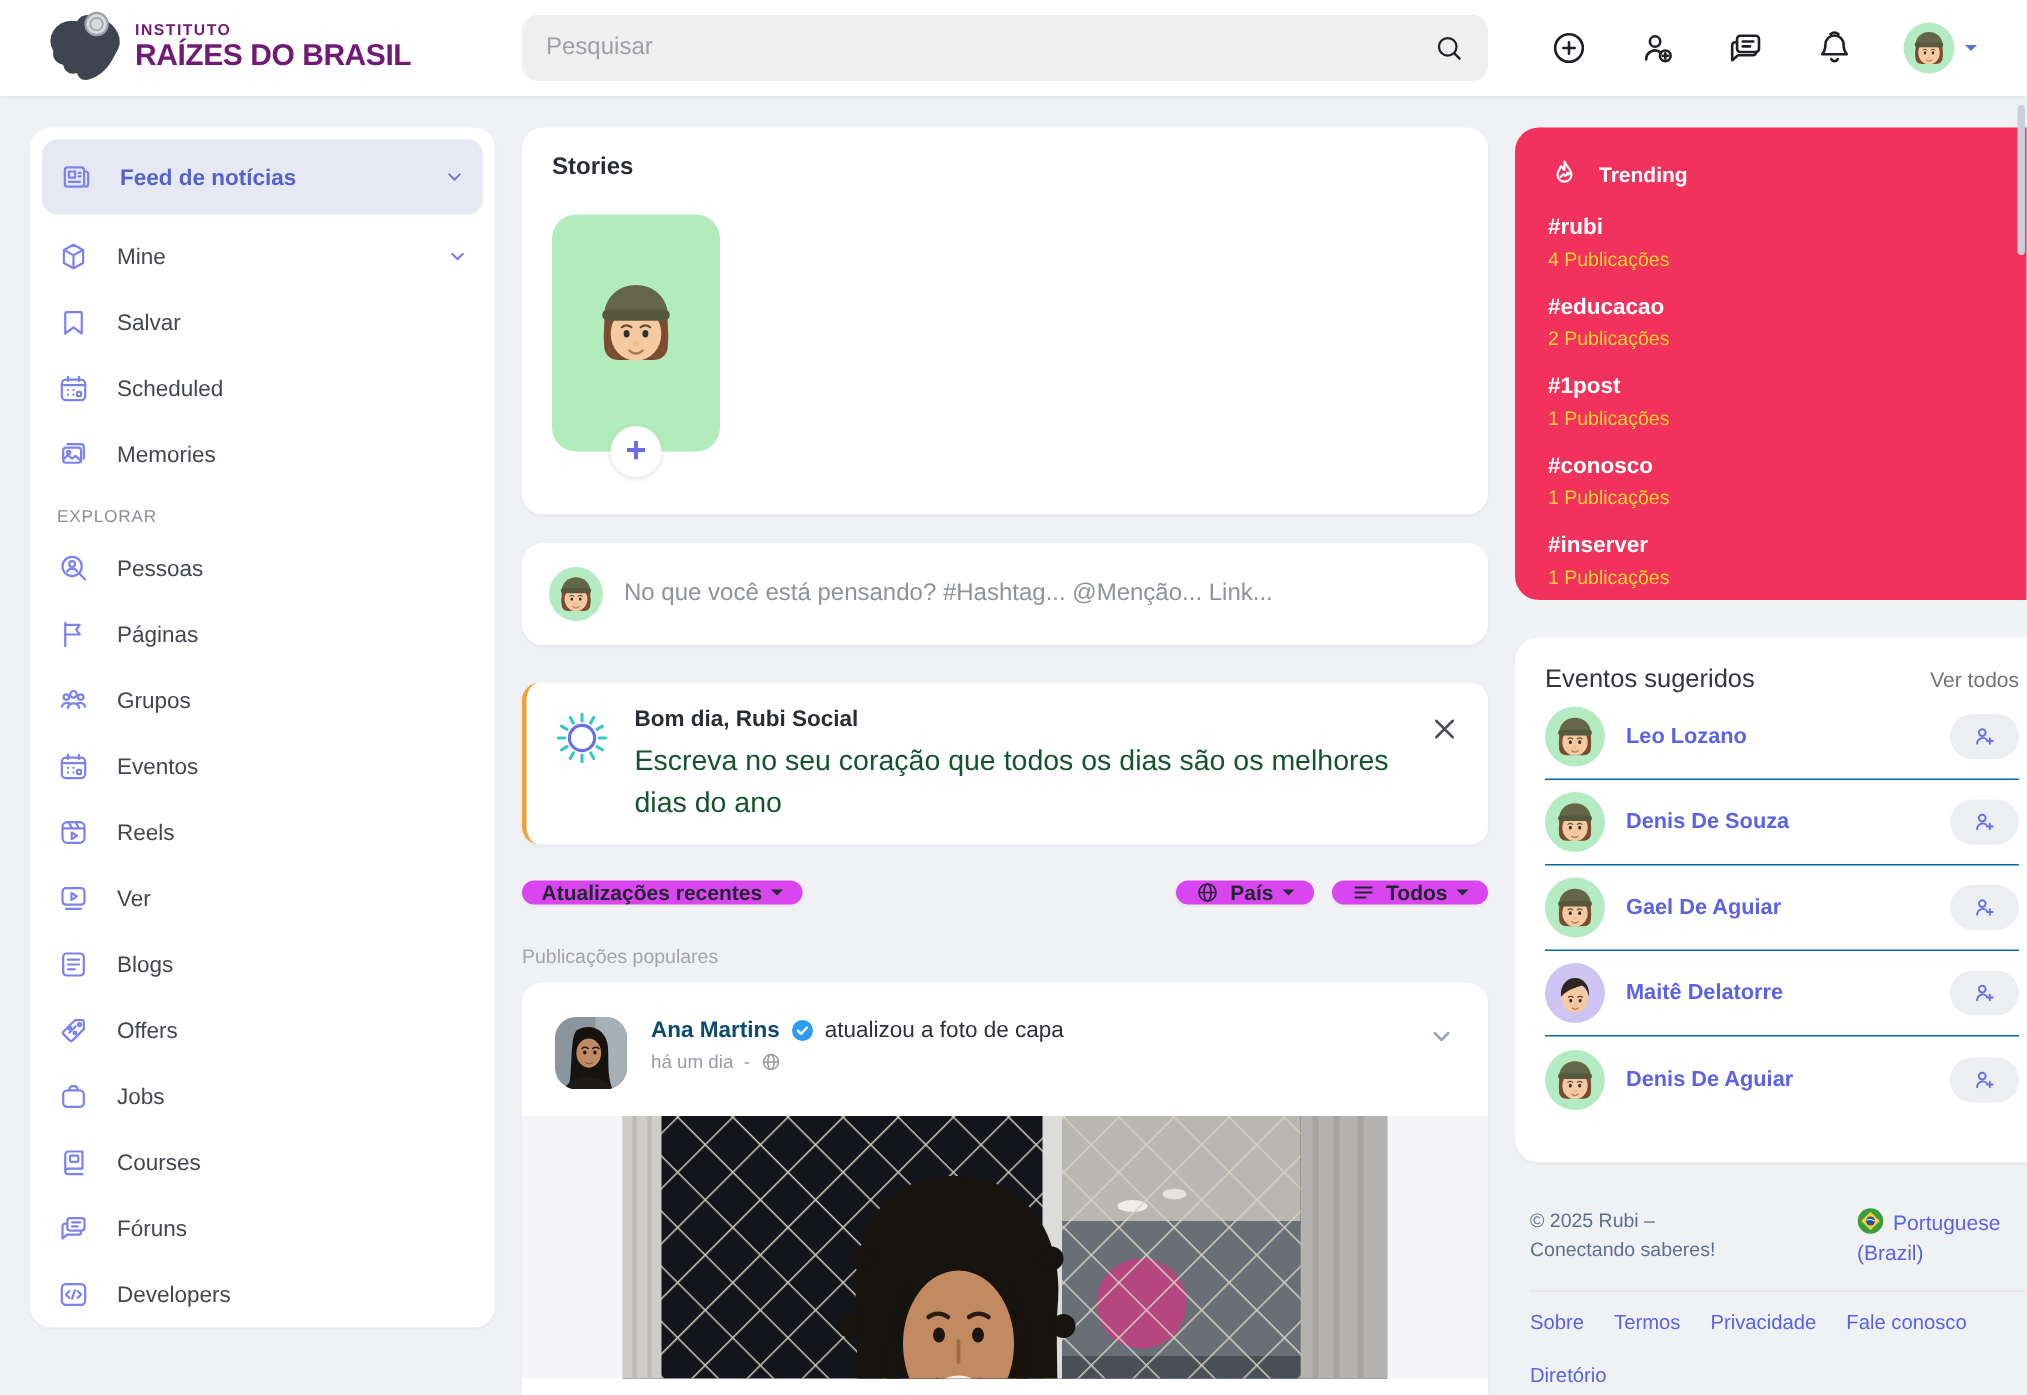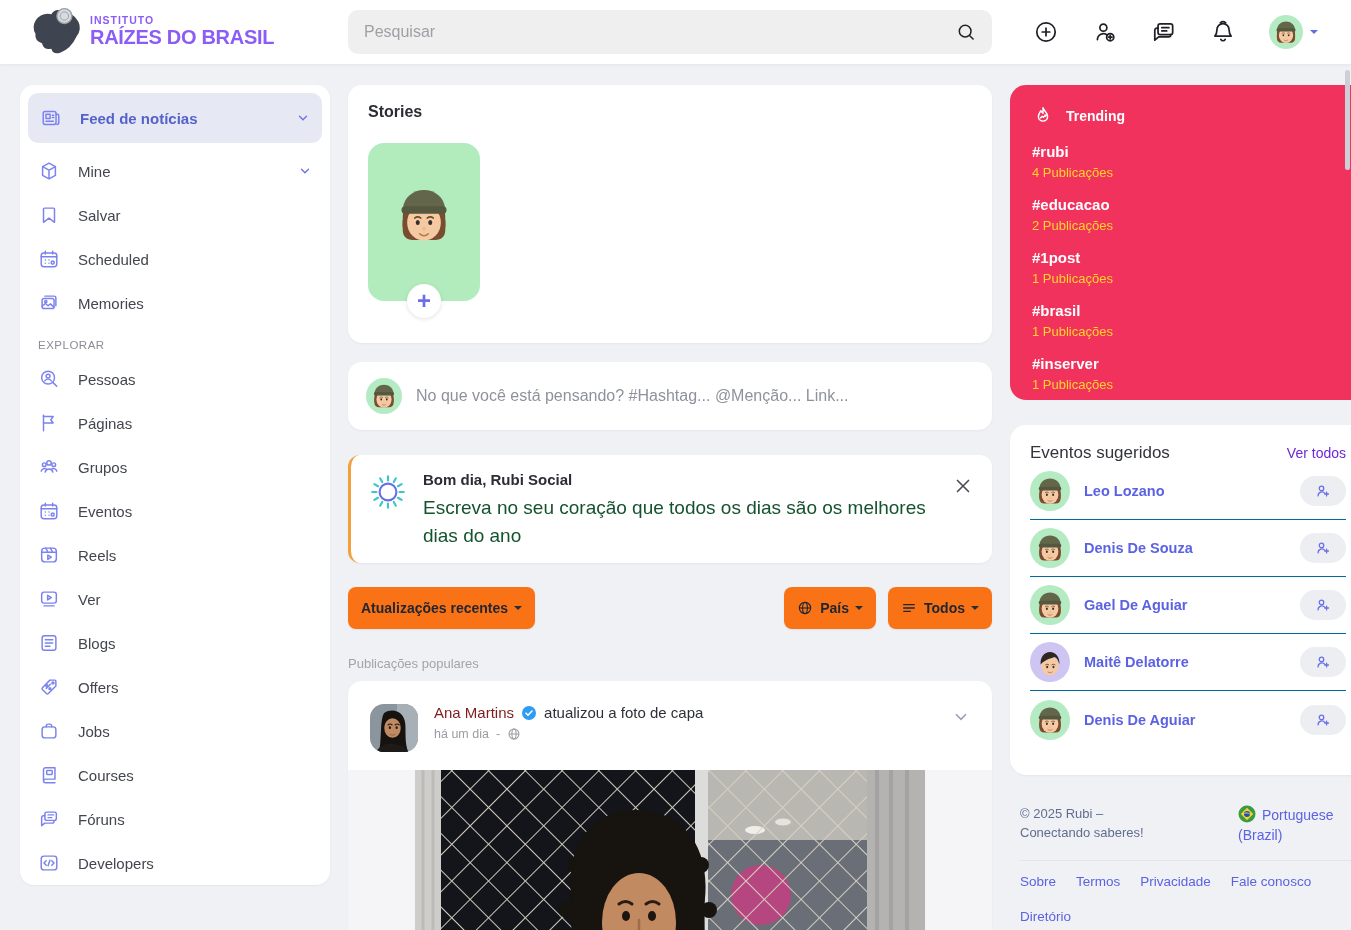--- a/index.html
+++ b/index.html
@@ -3,21 +3,21 @@
 <meta charset="utf-8">
 <style>
   * { margin:0; padding:0; box-sizing:border-box; }
   html,body { width:1351px; height:930px; overflow:hidden; }
   body { font-family:"Liberation Sans", sans-serif; background:#f0f1f5; position:relative; }
 
   
   .header { position:absolute; top:0; left:0; width:1351px; height:64px; background:#fff;
             box-shadow:0 1px 3px rgba(40,40,60,.06); z-index:5; }
   .logo { position:absolute; left:28px; top:6px; display:flex; align-items:center; gap:6px; }
-  .logo-text { color:#8b5cf6; line-height:1; }
+  .logo-text { color:#701a75; line-height:1; }
   .logo-line1 { font-size:10.5px; font-weight:bold; letter-spacing:1px; }
   .logo-line2 { font-size:20px; font-weight:bold; letter-spacing:-0.3px; margin-top:2px; }
   .search-bar { position:absolute; left:348px; top:10px; width:644px; height:44px; background:#efefef;
                 border-radius:10px; display:flex; align-items:center; padding:0 16px; }
   .search-bar input { flex:1; border:none; outline:none; background:transparent; font-size:16px;
                       color:#333; font-family:inherit; }
   .search-bar input::placeholder { color:#9fa0a6; }
   .header-icons { position:absolute; right:33px; top:0; height:64px; display:flex; align-items:center; gap:33px; }
   .hicon { width:26px; height:26px; color:#1e2026; cursor:pointer; }
   .avatar-wrap { display:flex; align-items:center; gap:7px; cursor:pointer; }
@@ -56,55 +56,55 @@
   .composer-avatar { width:36px; height:36px; border-radius:50%; background:#b5ebc2; overflow:hidden; flex:0 0 auto; }
   .composer-placeholder { color:#8f929c; font-size:16px; cursor:text; }
 
   .greeting-card { margin-top:25px; min-height:94px; border-left:3px solid #f0a13c; border-radius:12px;
                    display:flex; gap:14px; padding:16px 46px 14px 16px; position:relative; }
   .greeting-title { font-size:15px; font-weight:bold; color:#2b2d35; }
   .greeting-msg { font-size:19px; color:#14532d; margin-top:6px; line-height:1.45; max-width:520px; }
   .greeting-close { position:absolute; right:18px; top:20px; width:22px; height:22px; color:#4a4d55; cursor:pointer; }
 
   .filter-row { margin-top:24px; display:flex; align-items:center; }
-  .pill-btn { background:#f97316; border-radius:8px; height:42px; display:flex; align-items:center; padding:0 13px;
+  .pill-btn { background:#d946ef; border-radius:8px; height:16px; display:flex; align-items:center; padding:0 13px;
               font-size:14px; font-weight:bold; color:#232630; cursor:pointer;
               box-shadow:0 1px 2px rgba(40,40,60,.07); }
   .pill-btn .bicon { width:16px; height:16px; margin-right:7px; color:#232630; }
   .filter-right { margin-left:auto; display:flex; gap:12px; }
 
   .pop-label { margin-top:27px; font-size:13px; color:#a3a4ab; }
 
   .post-card { margin-top:10px; height:280px; overflow:hidden; border-radius:14px 14px 0 0; }
   .post-header { display:flex; align-items:flex-start; gap:16px; padding:23px 22px 18px; }
   .post-avatar { width:48px; height:48px; border-radius:14px; overflow:hidden; flex:0 0 auto; cursor:pointer; }
   .post-head-text { flex:1; }
   .post-title-line { display:flex; align-items:center; gap:7px; font-size:15px; }
-  .post-author { color:#7f1d1d; font-weight:normal; cursor:pointer; }
+  .post-author { color:#0c4a6e; font-weight:bold; cursor:pointer; }
   .post-action { color:#2e3038; }
   .post-sub { display:flex; align-items:center; gap:7px; margin-top:6px; font-size:12.5px; color:#9b9ca3; }
   .post-menu { width:18px; height:18px; color:#9aa0b5; cursor:pointer; margin-top:4px; }
   .post-photo-strip { background:#f5f5f7; height:175px; display:flex; justify-content:center; }
   .post-photo { width:510px; height:175px; overflow:hidden; }
 
   
   .rightcol { position:absolute; left:1010px; top:85px; width:356px; }
   .trending-card { background:#f0325c; border-radius:16px; padding:20px 22px 10px; height:315px; }
   .trending-head { display:flex; align-items:center; gap:12px; color:#fff; }
   .trending-head .ticon { width:22px; height:22px; color:#fff; }
   .trending-title { font-size:14px; font-weight:bold; }
   .trend-item { margin-top:16px; cursor:pointer; }
   .trend-tag { color:#fff; font-weight:bold; font-size:15px; }
   .trend-count { color:#ffd42c; font-size:13px; margin-top:5px; }
 
   .events-card { margin-top:25px; background:#fff; border-radius:16px; box-shadow:0 1px 2px rgba(40,40,60,.05);
                  padding:18px 20px 6px; height:350px; }
   .events-head { display:flex; align-items:center; justify-content:space-between; }
   .events-title { font-size:17px; color:#33353c; }
-  .see-all { font-size:14px; color:#6d28d9; cursor:pointer; }
+  .see-all { font-size:14px; color:#737373; cursor:pointer; }
   .person-row { display:flex; align-items:center; gap:14px; height:57px; border-bottom:1px solid #0369a1; }
   .person-row:last-child { border-bottom:none; }
   .person-avatar { width:40px; height:40px; border-radius:50%; overflow:hidden; flex:0 0 auto; }
   .person-avatar.green { background:#b5ebc2; }
   .person-avatar.purple { background:#cfc5f3; }
   .person-name { font-size:14.5px; font-weight:bold; color:#5b62e3; flex:1; cursor:pointer; }
   .add-pill { width:46px; height:30px; border-radius:16px; background:#edeef2; display:flex; align-items:center;
               justify-content:center; color:#6a6fe8; cursor:pointer; }
   .add-pill svg { width:18px; height:18px; }
 
@@ -545,21 +545,21 @@
     </div>
     <div class="trend-item">
       <div class="trend-tag">#educacao</div>
       <div class="trend-count">2 Publicações</div>
     </div>
     <div class="trend-item">
       <div class="trend-tag">#1post</div>
       <div class="trend-count">1 Publicações</div>
     </div>
     <div class="trend-item">
-      <div class="trend-tag">#brasil</div>
+      <div class="trend-tag">#conosco</div>
       <div class="trend-count">1 Publicações</div>
     </div>
     <div class="trend-item">
       <div class="trend-tag">#inserver</div>
       <div class="trend-count">1 Publicações</div>
     </div>
   </div>
 
   <div class="events-card">
     <div class="events-head">

